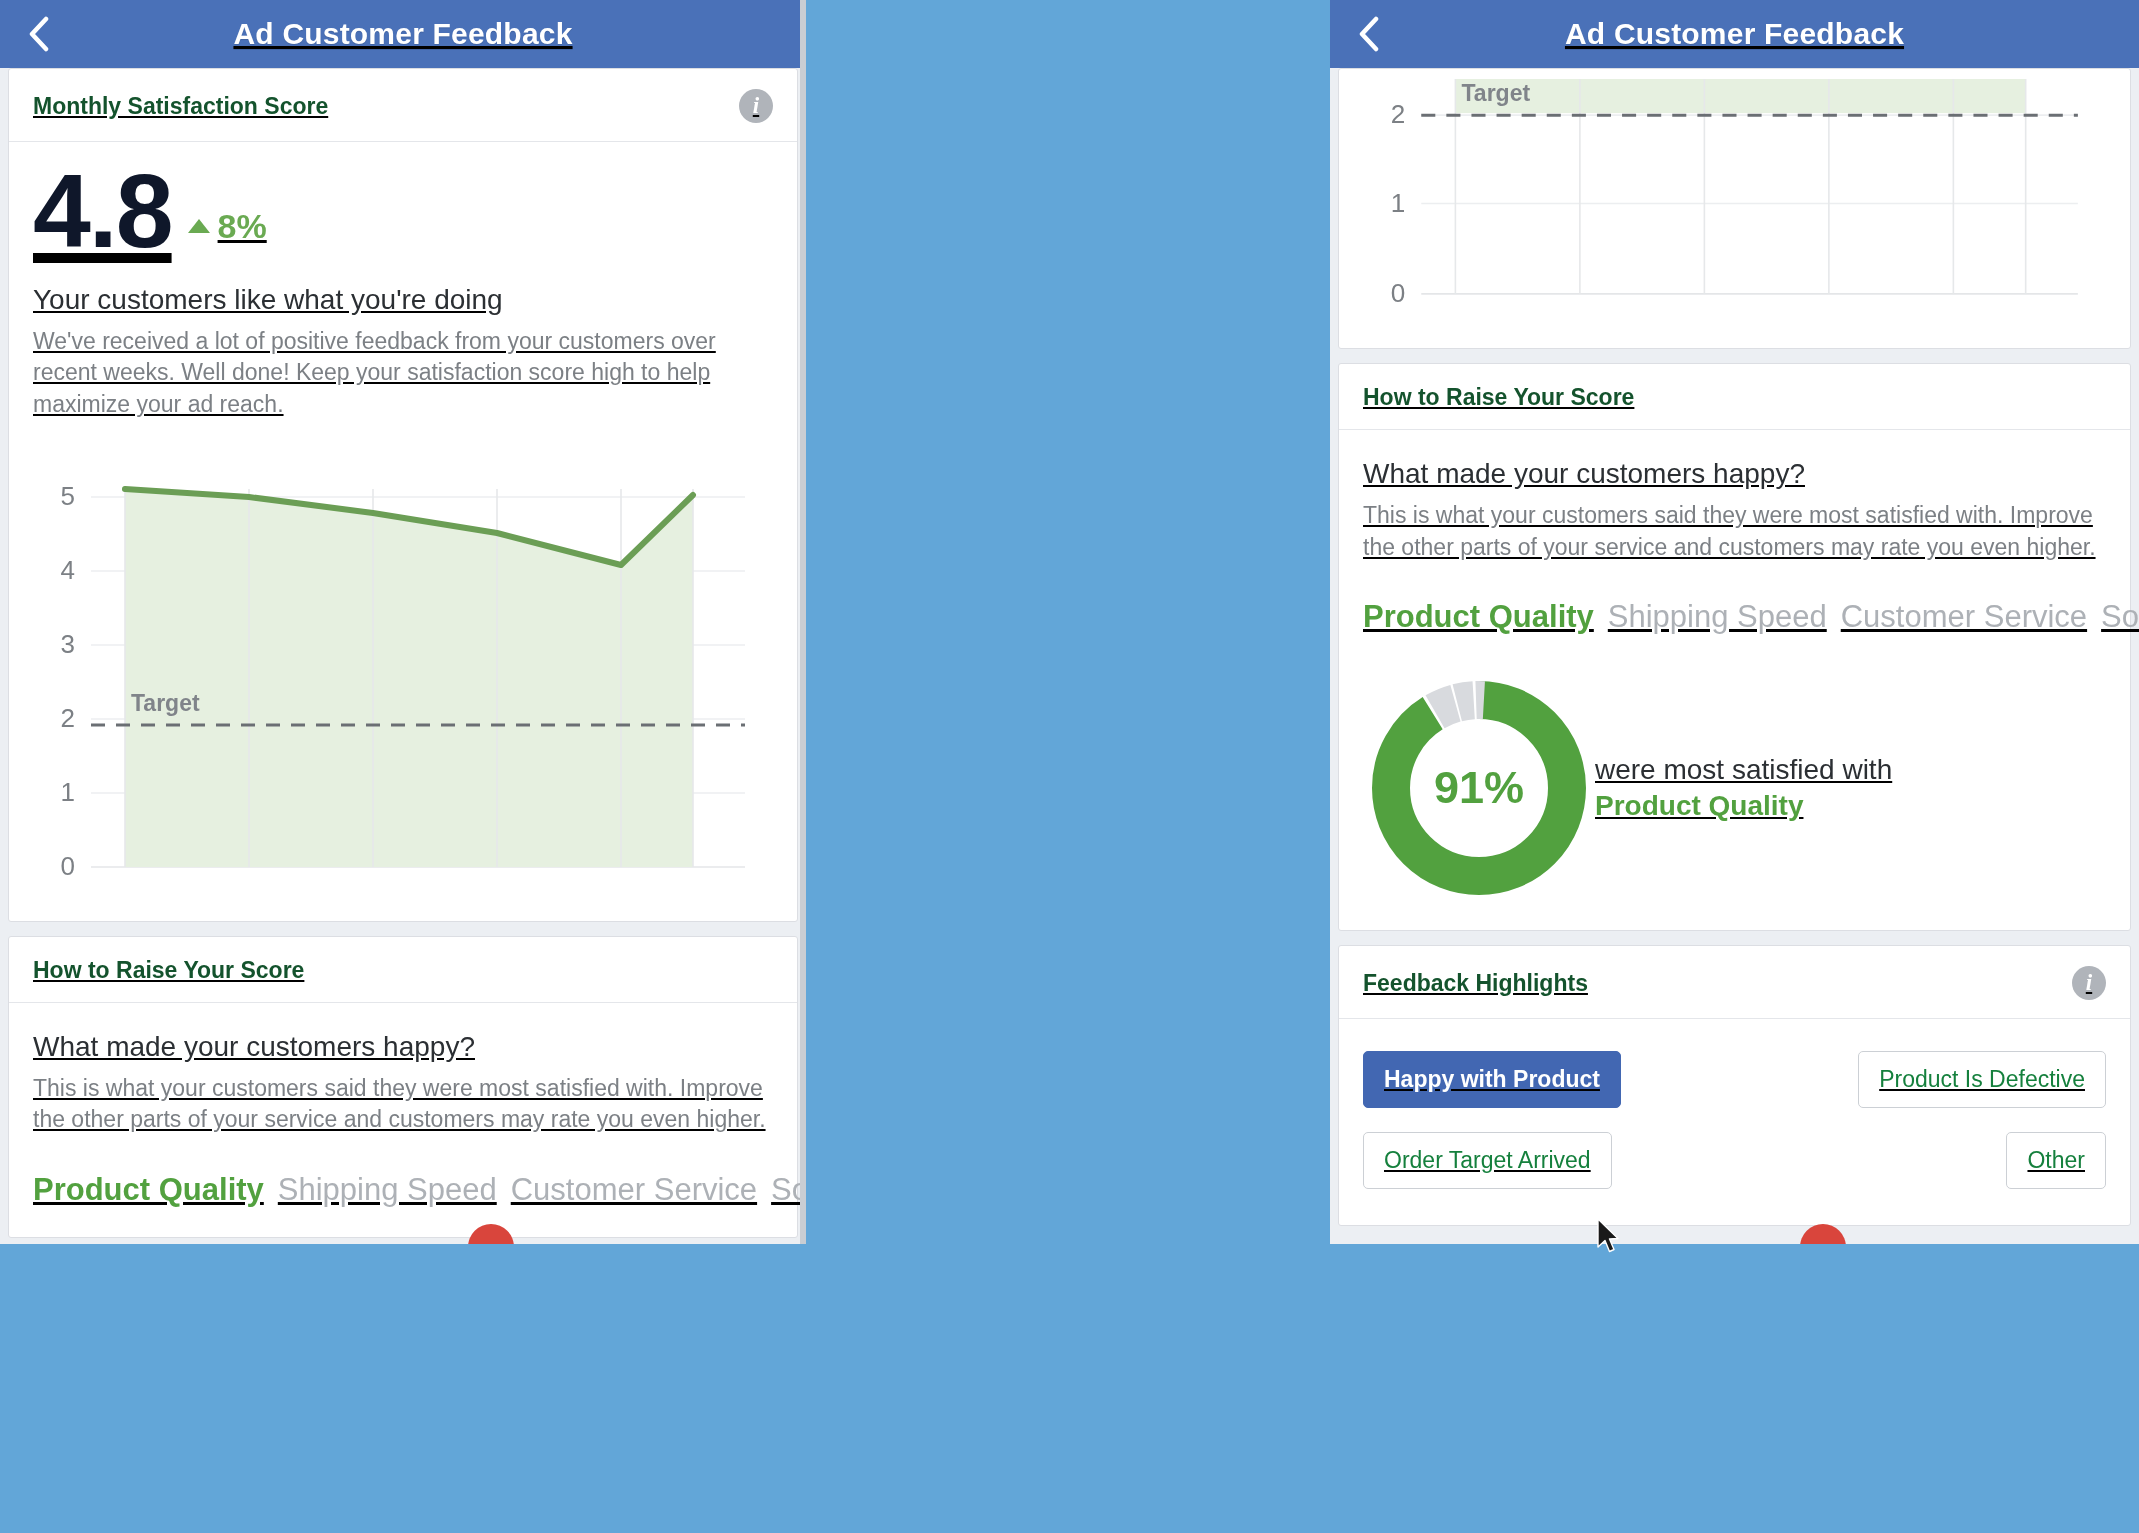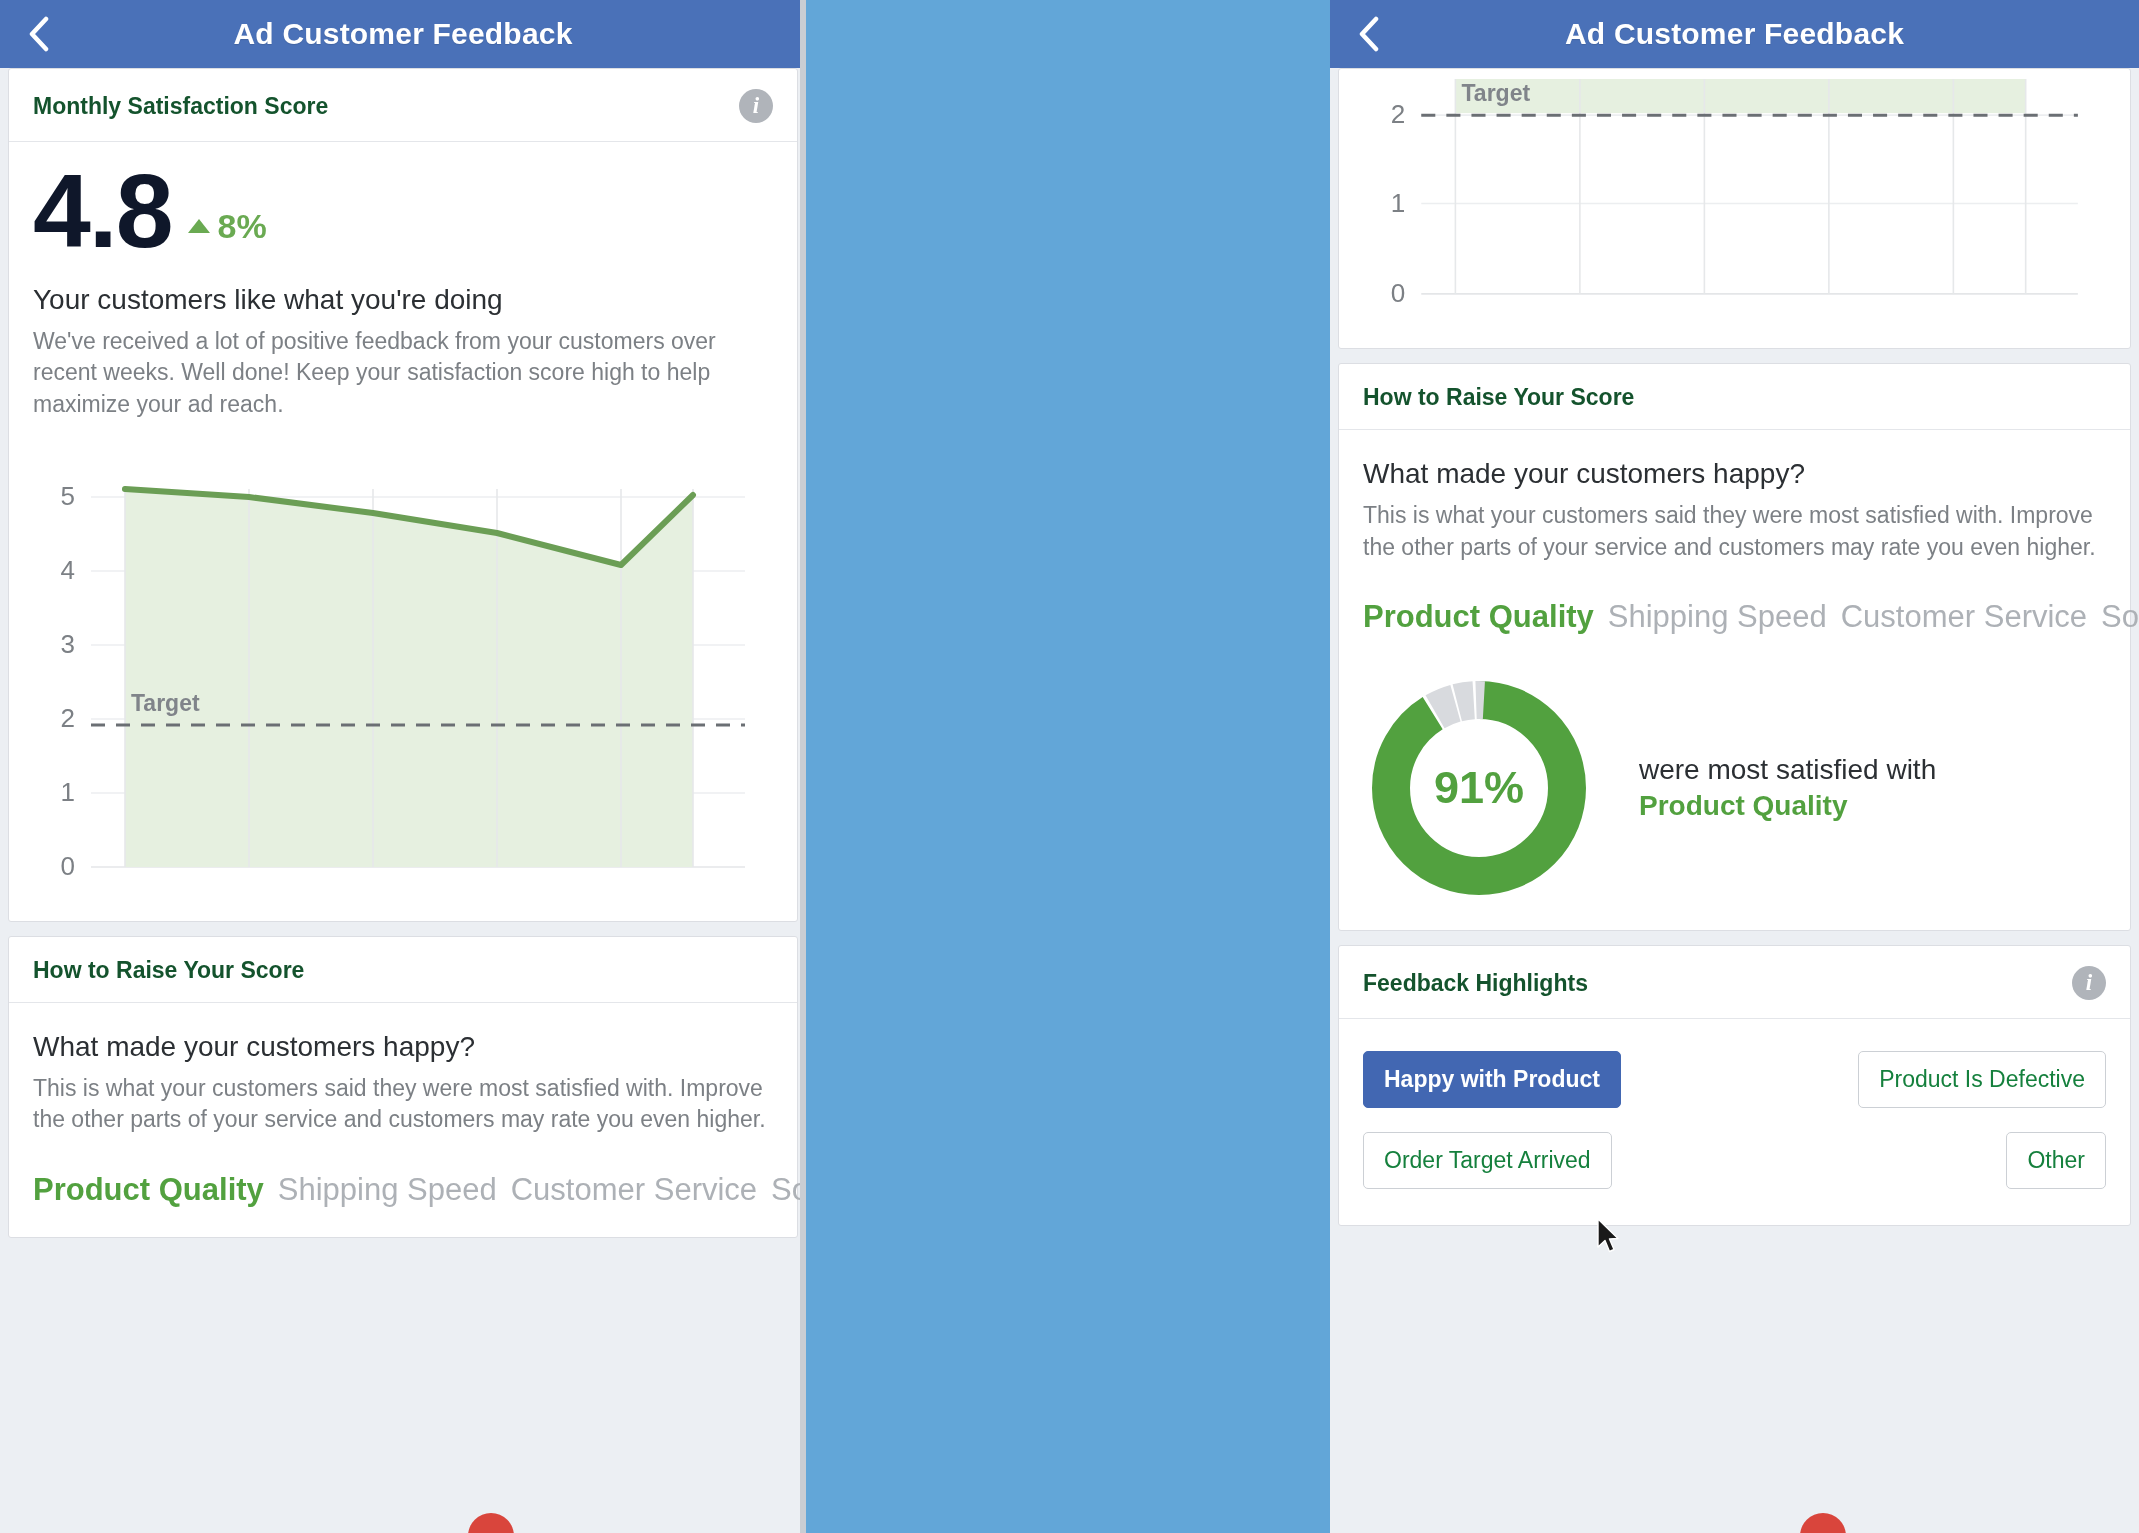--- a/index.html
+++ b/index.html
@@ -12,23 +12,24 @@
   .stage {
     position: relative;
     width: 2139px; height: 1533px;
     background: #62a6d8;
   }
 
   
   .panel {
     position: absolute;
     top: 0;
-    height: 1533px;
+    height: 1244px;
     background: #eceff3;
     overflow: hidden;
+    text-decoration: underline;
   }
   .panel-left  { left: 0px;    width: 806px; }
   .panel-right { left: 1330px; width: 809px; }
 
   .panel-left::after, .panel-right::before {
     content:"";
     position:absolute; top:0; bottom:0; width:6px;
     background: #c9cdd3;
   }
   .panel-left::after  { right:0; }
@@ -144,21 +145,21 @@
     margin-top: 34px;
     font-size: 31px;
     line-height: 1.32;
     color: #adb1b6;
   }
   .tag-row .tag { margin-right: 14px; white-space: nowrap; }
   .tag-row .tag.active { color: #52a13f; font-weight: bold; }
 
   
   .donut-row {
-    display:flex; align-items:center; gap: 44px;
+    display:flex; align-items:center; 
     margin-top: 34px;
   }
   .donut { position: relative; width: 232px; height: 232px; flex:0 0 auto; }
   .donut svg { display:block; }
   .donut-label {
     position:absolute; inset:0;
     display:flex; align-items:center; justify-content:center;
     font-size: 45px; font-weight: bold; color: #52a13f;
   }
   .donut-text { font-size: 28px; color: #2b2f33; line-height: 1.3; }

